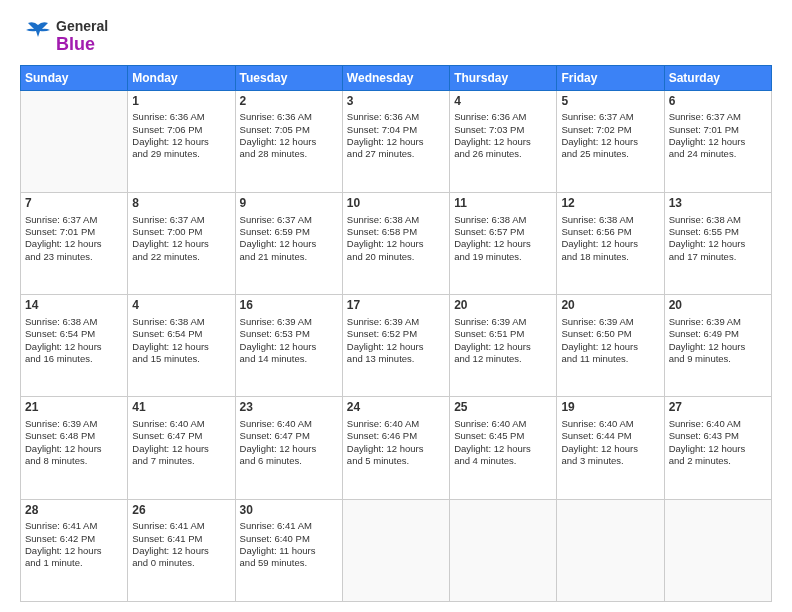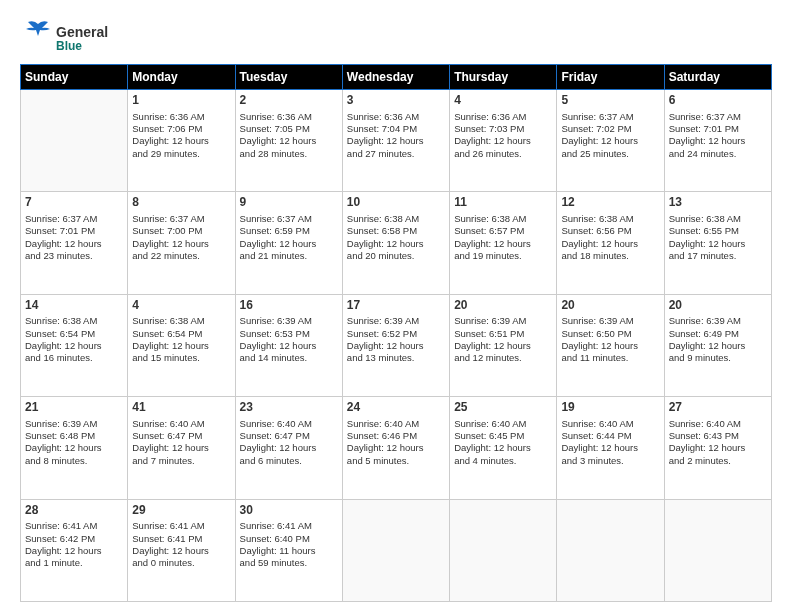--- a/index.html
+++ b/index.html
@@ -40,21 +40,21 @@
       color: #555;
     }
     .calendar {
       flex: 1;
       border: 1px solid #ccc;
       border-collapse: collapse;
       width: 100%;
       table-layout: fixed;
     }
     .calendar th {
-      background-color: #000000;
+      background-color: #3b82f6;
       color: white;
       font-size: 12px;
       padding: 5px 4px;
       text-align: left;
       border: 1px solid #1a6ec8;
       font-weight: bold;
     }
     .calendar td {
       border: 1px solid #ccc;
       vertical-align: top;
@@ -78,21 +78,21 @@
 <body>
 
 <div class="page">
   <div class="header">
     <div class="logo">
   <svg width="36" height="36" viewBox="0 0 36 36">
     <path d="M18 6 Q22 2 28 4 Q24 8 22 10 Q26 9 30 11 Q25 13 20 12 L18 18 L16 12 Q11 13 6 11 Q10 9 14 10 Q12 8 8 4 Q14 2 18 6Z" fill="#1a6ec8"></path>
   </svg>
   <div style="line-height:1.15">
     <div style="font-size:14px;font-weight:bold;color:#333">General</div>
-    <div style="font-size:12px;font-weight:bold;color:#0f766e">Blue</div>
+    <div style="font-size:18px;font-weight:bold;color:#a21caf">Blue</div>
   </div>
 </div>
     <div class="title-section">
       <div class="month-title"></div>
       <div class="subtitle"></div>
     </div>
   </div>
 
   <table class="calendar">
     <thead>
@@ -222,21 +222,21 @@
           <td><span class="day-num">27</span><span style="white-space: pre-line;">Sunrise: 6:40 AM
 Sunset: 6:43 PM
 Daylight: 12 hours
 and 2 minutes.</span></td>
         </tr>
         <tr>
           <td><span class="day-num">28</span><span style="white-space: pre-line;">Sunrise: 6:41 AM
 Sunset: 6:42 PM
 Daylight: 12 hours
 and 1 minute.</span></td>
-          <td><span class="day-num">29</span><span style="white-space: pre-line;">Sunrise: 6:41 AM
+          <td><span class="day-num">26</span><span style="white-space: pre-line;">Sunrise: 6:41 AM
 Sunset: 6:41 PM
 Daylight: 12 hours
 and 0 minutes.</span></td>
           <td><span class="day-num">30</span><span style="white-space: pre-line;">Sunrise: 6:41 AM
 Sunset: 6:40 PM
 Daylight: 11 hours
 and 59 minutes.</span></td>
           <td class="empty"></td>
           <td class="empty"></td>
           <td class="empty"></td>

